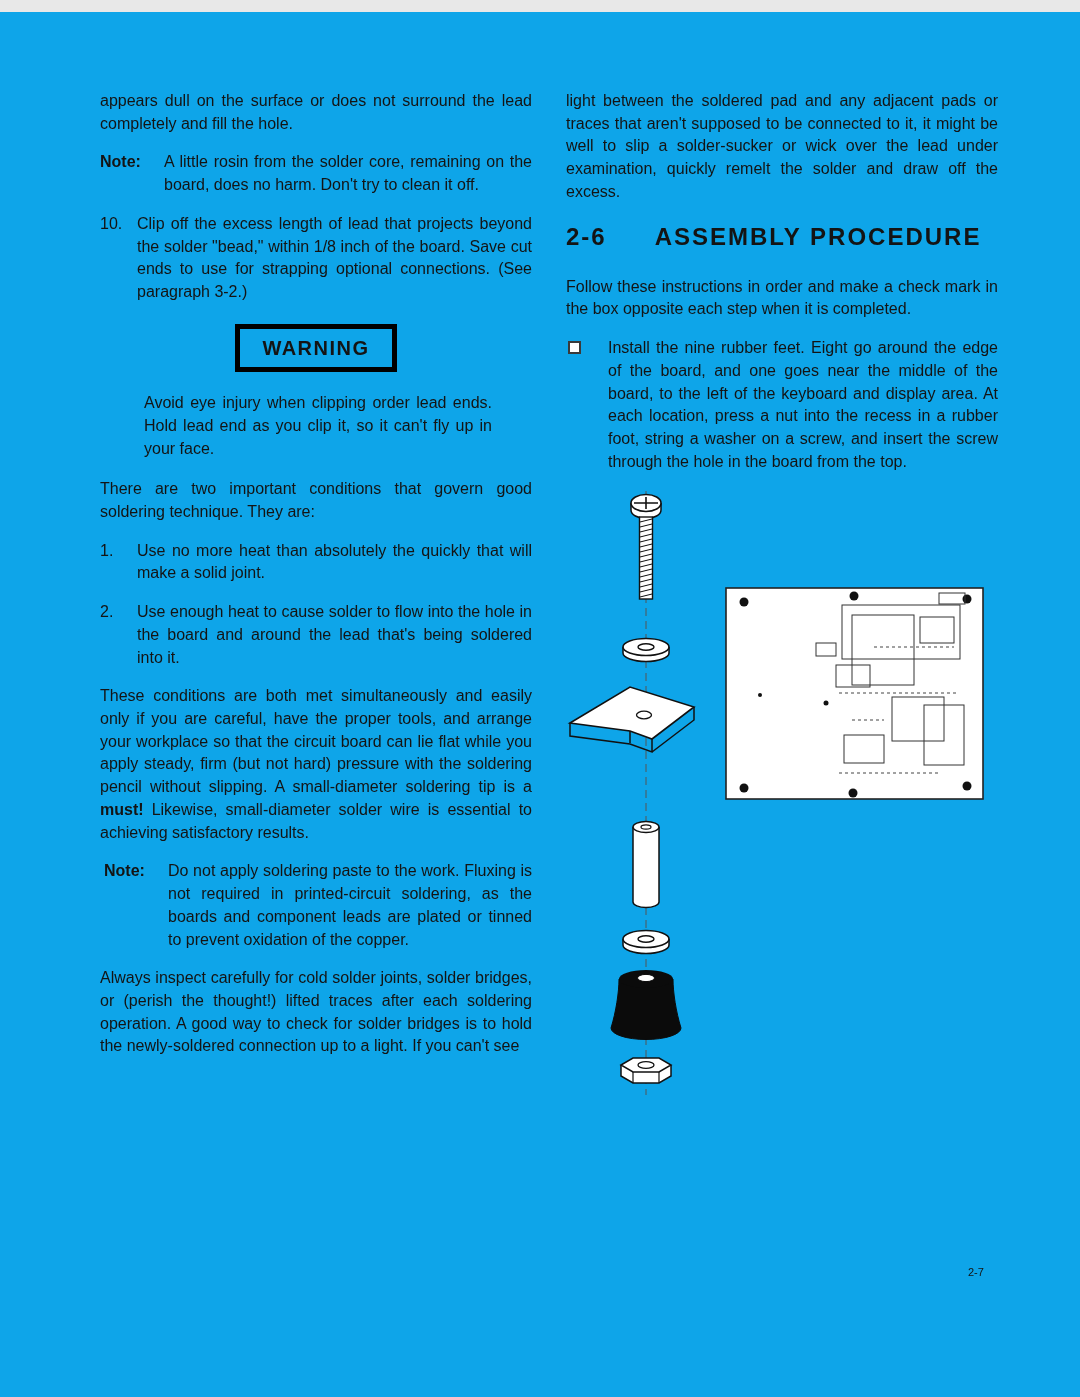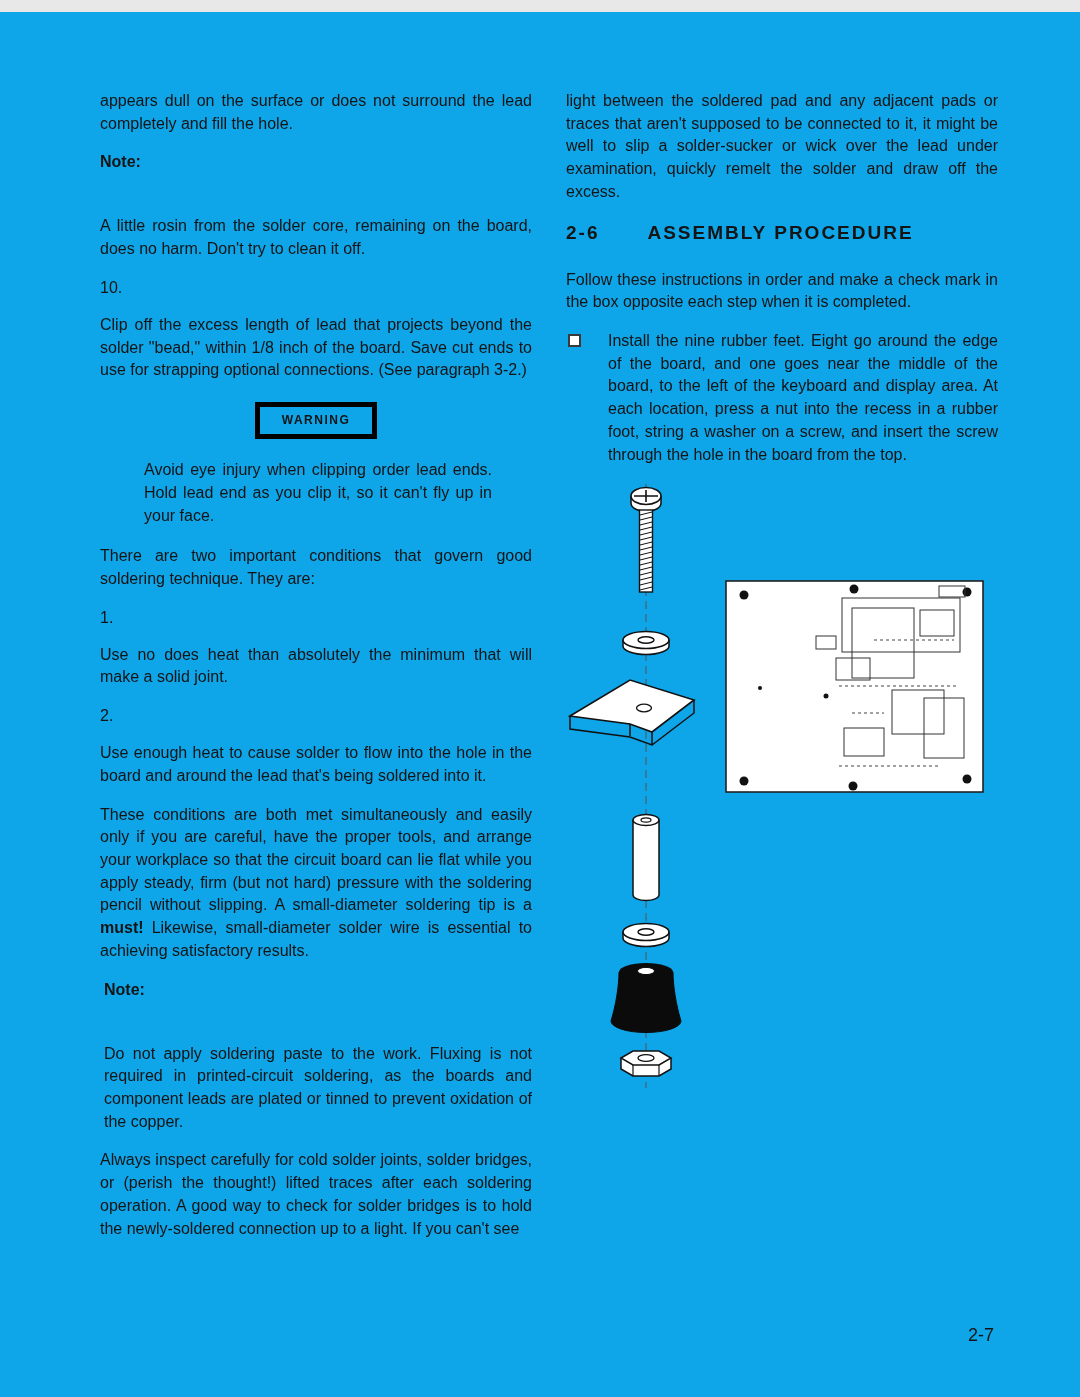--- a/index.html
+++ b/index.html
@@ -7,47 +7,47 @@
   .page {
     width: 1080px; height: 1397px; margin: 12px auto; background: #0ea5e9;
     position: relative; overflow: hidden;
     font-family: "Liberation Sans", "DejaVu Sans", sans-serif;
     color: #141414;
   }
   .columns { position: absolute; top: 78px; left: 100px; display: flex; gap: 34px; }
   .col { width: 432px; font-size: 16px; line-height: 1.42; text-align: justify; }
   .col p { margin: 0 0 16px 0; }
   .indent { margin-left: 36px; }
-  .hang { display: flex; margin: 0 0 16px 0; flex-direction: column; }
+  .hang { display: flex; margin: 0 0 16px 0; }
   .hang .label { font-weight: bold; flex: 0 0 64px; }
   .hang .number { flex: 0 0 37px; }
   .hang .htext { flex: 1; text-align: justify; }
   .note2 { margin-left: 4px; }
   .warning-box {
     width: max-content; margin: 20px auto 20px auto;
     border: 5px solid #000; padding: 5px 22px;
-    font-size: 12px; font-weight: bold; letter-spacing: 1.5px; text-align: center;
+    font-size: 20px; font-weight: bold; letter-spacing: 1.5px; text-align: center;
   }
   .warning-text { margin: 0 40px 18px 44px !important; }
   .section-heading {
-    display: flex; gap: 48px; font-size: 19px; font-weight: bold;
+    display: flex; gap: 48px; font-size: 24px; font-weight: bold;
     letter-spacing: 2px; margin: 10px 0 22px 0;
   }
   .check-item { display: flex; margin: 0 0 14px 0; }
   .checkbox {
     flex: 0 0 13px; width: 13px; height: 13px; border: 2px solid #3a3a3a;
     margin: 4px 27px 0 2px; background: #fff;
   }
   .check-item .ctext { flex: 1; text-align: justify; }
   .diagram-row { display: flex; margin-top: 4px; }
   .diagram-left { flex: 0 0 158px; }
   .diagram-right { flex: 0 0 274px; }
   .wrap-text { text-align: justify; padding-right: 2px; }
   .pcb { margin-top: 98px; }
-  .page-number { position: absolute; left: 968px; top: 1313px; font-size: 18px; }
+  .page-number { position: absolute; left: 968px; top: 1254px; font-size: 11px; }
   b { font-weight: bold; }
 </style>
 </head>
 <body>
 
 <div class="page">
   <div class="columns">
 
     <div class="col">
       <p class="indent">appears dull on the surface or does not surround the lead completely and fill the hole.</p>
@@ -65,21 +65,21 @@
       <div class="warning-box">
         <span>WARNING</span>
       </div>
 
       <p class="warning-text">Avoid eye injury when clipping order lead ends. Hold lead end as you clip it, so it can't fly up in your face.</p>
 
       <p>There are two important conditions that govern good soldering technique. They are:</p>
 
       <div class="hang">
         <span class="number">1.</span>
-        <span class="htext">Use no does heat than absolutely the minimum that will make a solid joint.</span>
+        <span class="htext">Use no more heat than absolutely the quickly that will make a solid joint.</span>
       </div>
 
       <div class="hang">
         <span class="number">2.</span>
         <span class="htext">Use enough heat to cause solder to flow into the hole in the board and around the lead that's being soldered into it.</span>
       </div>
 
       <p><span>These conditions are both met simultaneously and easily only if you are careful, have the proper tools, and arrange your workplace so that the circuit board can lie flat while you apply steady, firm (but not hard) pressure with the soldering pencil without slipping. A small-diameter soldering tip is a </span><b>must!</b><span> Likewise, small-diameter solder wire is essential to achieving satisfactory results.</span></p>
 
       <div class="hang note2">

